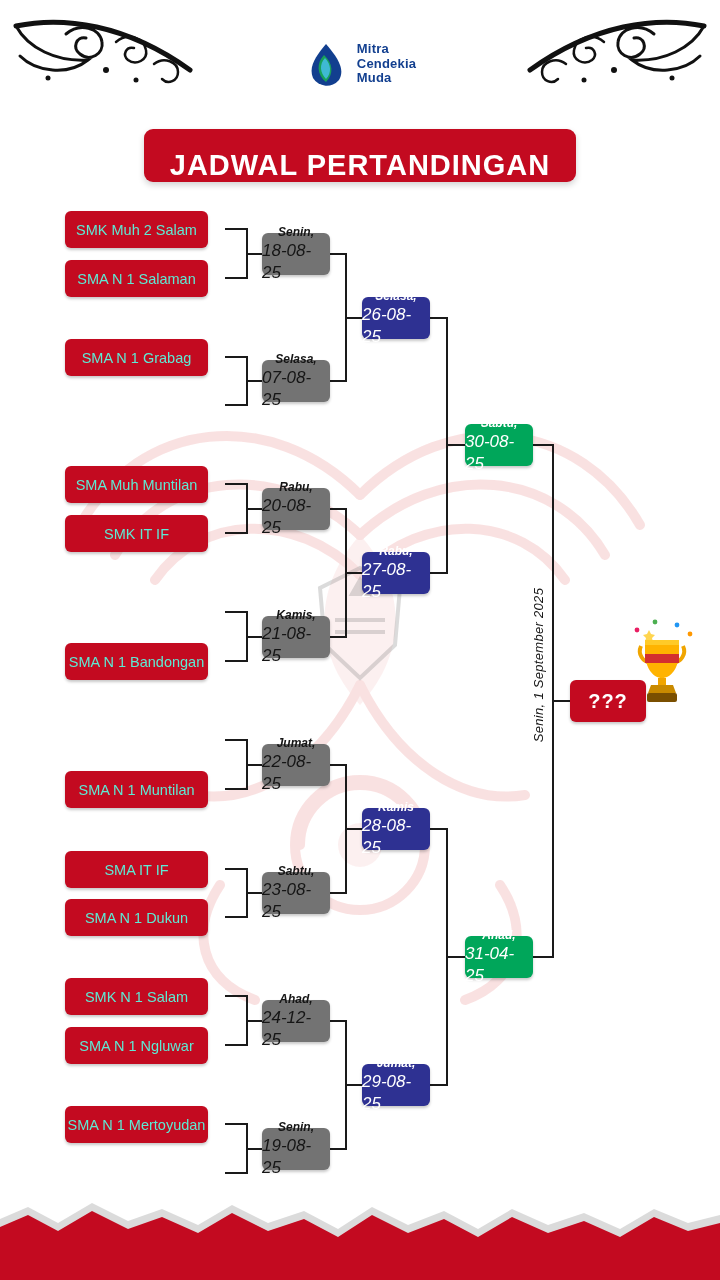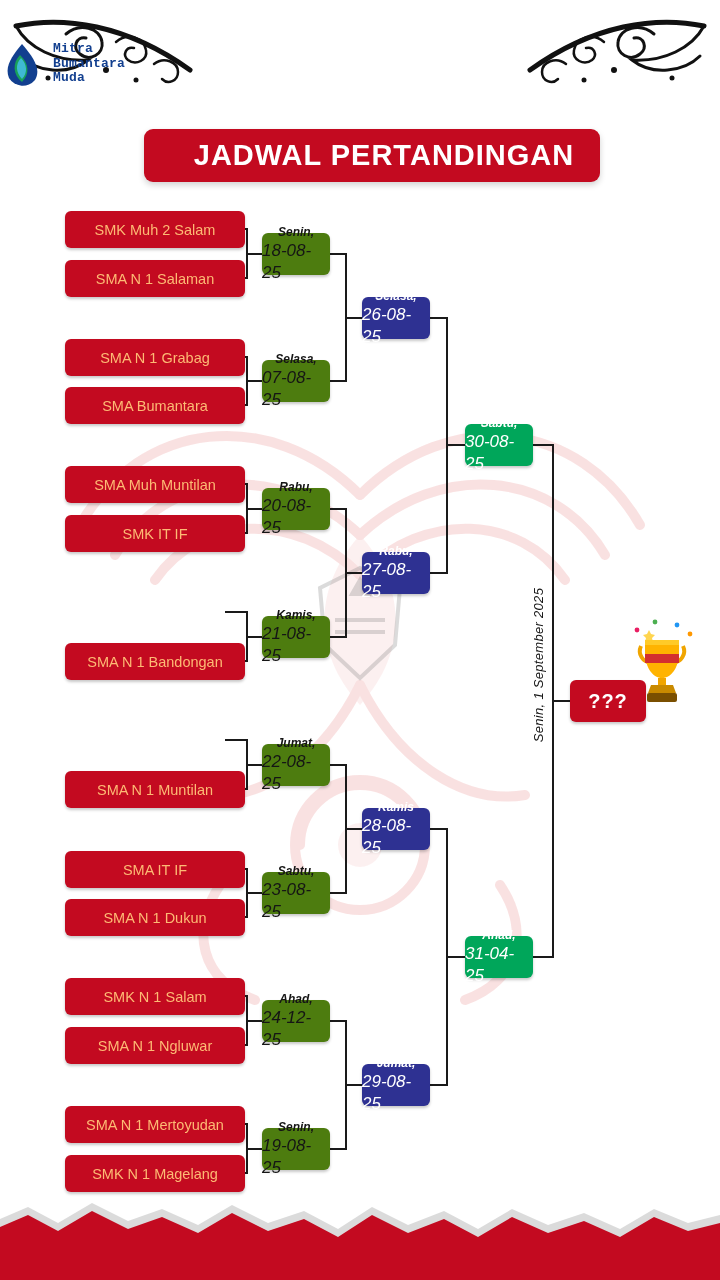--- a/index.html
+++ b/index.html
@@ -3,36 +3,36 @@
 <meta charset="utf-8">
 <style>
   html,body{margin:0;padding:0;background:#fff;}
   .canvas{position:relative;width:720px;height:1280px;background:#ffffff;overflow:hidden;
           font-family:"Liberation Sans",sans-serif;}
 
   
   .flourish{position:absolute;top:8px;width:190px;height:100px;}
   .flourish.left{left:8px;}
   .flourish.right{right:8px;transform:scaleX(-1);}
-  .logo{position:absolute;top:42px;left:0;right:0;display:flex;align-items:center;gap:9px;font-family:Liberation Mono, monospace;}
+  .logo{position:absolute;top:42px;left:0;right:0;display:flex;justify-content:center;align-items:center;gap:9px;}
   .logo-text{color:#123F8F;font-weight:bold;font-size:13px;line-height:1.12;letter-spacing:.2px;}
   .banner{position:absolute;left:144px;top:129px;width:432px;height:53px;background:#C30A20;border-radius:9px;
-          display:flex;align-items:center;justify-content:center;box-shadow:0 3px 6px rgba(0,0,0,.18);padding-left:24px;}
+          display:flex;align-items:flex-end;justify-content:center;box-shadow:0 3px 6px rgba(0,0,0,.18);}
   .banner span{color:#fff;font-weight:bold;font-size:29px;letter-spacing:1px;}
 
   
-  .team{position:absolute;left:65px;width:180px;height:37px;background:#C30A20;border-radius:6px;
-        display:flex;align-items:center;justify-content:center;color:#fdba74;font-size:14.5px;
+  .team{position:absolute;left:65px;width:143px;height:37px;background:#C30A20;border-radius:6px;
+        display:flex;align-items:center;justify-content:center;color:#5eead4;font-size:14.5px;
         box-shadow:0 2px 3px rgba(0,0,0,.22);z-index:3;}
   .dbox{position:absolute;width:68px;height:42px;border-radius:6px;display:flex;flex-direction:column;
         align-items:center;justify-content:center;font-style:italic;line-height:1.25;z-index:3;
         box-shadow:0 2px 3px rgba(0,0,0,.22);}
   .dbox .day{font-size:12px;font-weight:bold;}
   .dbox .date{font-size:17px;}
-  .r1{left:262px;background:#4d7c0f;color:#151515;}
+  .r1{left:262px;background:#737373;color:#151515;}
   .r2{left:362px;background:#2E3192;color:#ffffff;}
   .r3{left:465px;background:#00A65A;color:#ffffff;}
   .champ{position:absolute;left:570px;top:680px;width:76px;height:42px;background:#C30A20;border-radius:6px;
          display:flex;align-items:center;justify-content:center;color:#fff;font-weight:bold;font-size:20px;
          letter-spacing:1px;z-index:3;box-shadow:0 2px 3px rgba(0,0,0,.22);}
   .final-label{position:absolute;left:431px;top:655px;width:220px;height:20px;transform:rotate(-90deg);
                text-align:center;font-style:italic;font-size:13px;color:#151515;z-index:3;letter-spacing:.3px;}
 
   .connectors{position:absolute;left:0;top:0;z-index:2;}
   .watermark{position:absolute;left:50px;top:385px;z-index:0;opacity:.16;}
@@ -71,21 +71,21 @@
   </svg>
 
   <div class="logo">
     <svg width="44" height="44" viewBox="0 0 44 44">
       <path d="M22,2 C35,17 41,28 35,38 A16,16 0 0 1 9,36 C4,24 13,13 22,2 Z" fill="#123F8F"></path>
       <path d="M20,13 C29,21 30,32 22,40 C13,33 12,21 20,13 Z" fill="#18A05A"></path>
       <path d="M21,16 C27,22 28,31 22,37 C16,31 15,22 21,16 Z" fill="#3FB9D3"></path>
     </svg>
     <div class="logo-text">
       <div>Mitra</div>
-      <div>Bumantara</div>
+      <div>Cendekia</div>
       <div>Muda</div>
     </div>
   </div>
 
   <div class="banner">
     <span>JADWAL PERTANDINGAN</span>
   </div>
 
   <svg class="watermark" width="620" height="640" viewBox="0 0 620 640">
     <g fill="none" stroke="#DD4B4B" stroke-width="10" stroke-linecap="round">
@@ -136,23 +136,20 @@
 
   <div class="team" style="top:211px">
       <span>SMK Muh 2 Salam</span>
     </div>
   <div class="team" style="top:260px">
       <span>SMA N 1 Salaman</span>
     </div>
   <div class="team" style="top:339px">
       <span>SMA N 1 Grabag</span>
     </div>
-  <div class="team" style="top:387px">
-      <span>SMA Bumantara</span>
-    </div>
   <div class="team" style="top:466px">
       <span>SMA Muh Muntilan</span>
     </div>
   <div class="team" style="top:515px">
       <span>SMK IT IF</span>
     </div>
   <div class="team" style="top:643px">
       <span>SMA N 1 Bandongan</span>
     </div>
   <div class="team" style="top:771px">
@@ -165,23 +162,20 @@
       <span>SMA N 1 Dukun</span>
     </div>
   <div class="team" style="top:978px">
       <span>SMK N 1 Salam</span>
     </div>
   <div class="team" style="top:1027px">
       <span>SMA N 1 Ngluwar</span>
     </div>
   <div class="team" style="top:1106px">
       <span>SMA N 1 Mertoyudan</span>
-    </div>
-  <div class="team" style="top:1155px">
-      <span>SMK N 1 Magelang</span>
     </div>
 
   <div class="dbox r1" style="top:233px">
       <span class="day">Senin,</span>
       <span class="date">18-08-25</span>
     </div>
   <div class="dbox r1" style="top:360px">
       <span class="day">Selasa,</span>
       <span class="date">07-08-25</span>
     </div>

